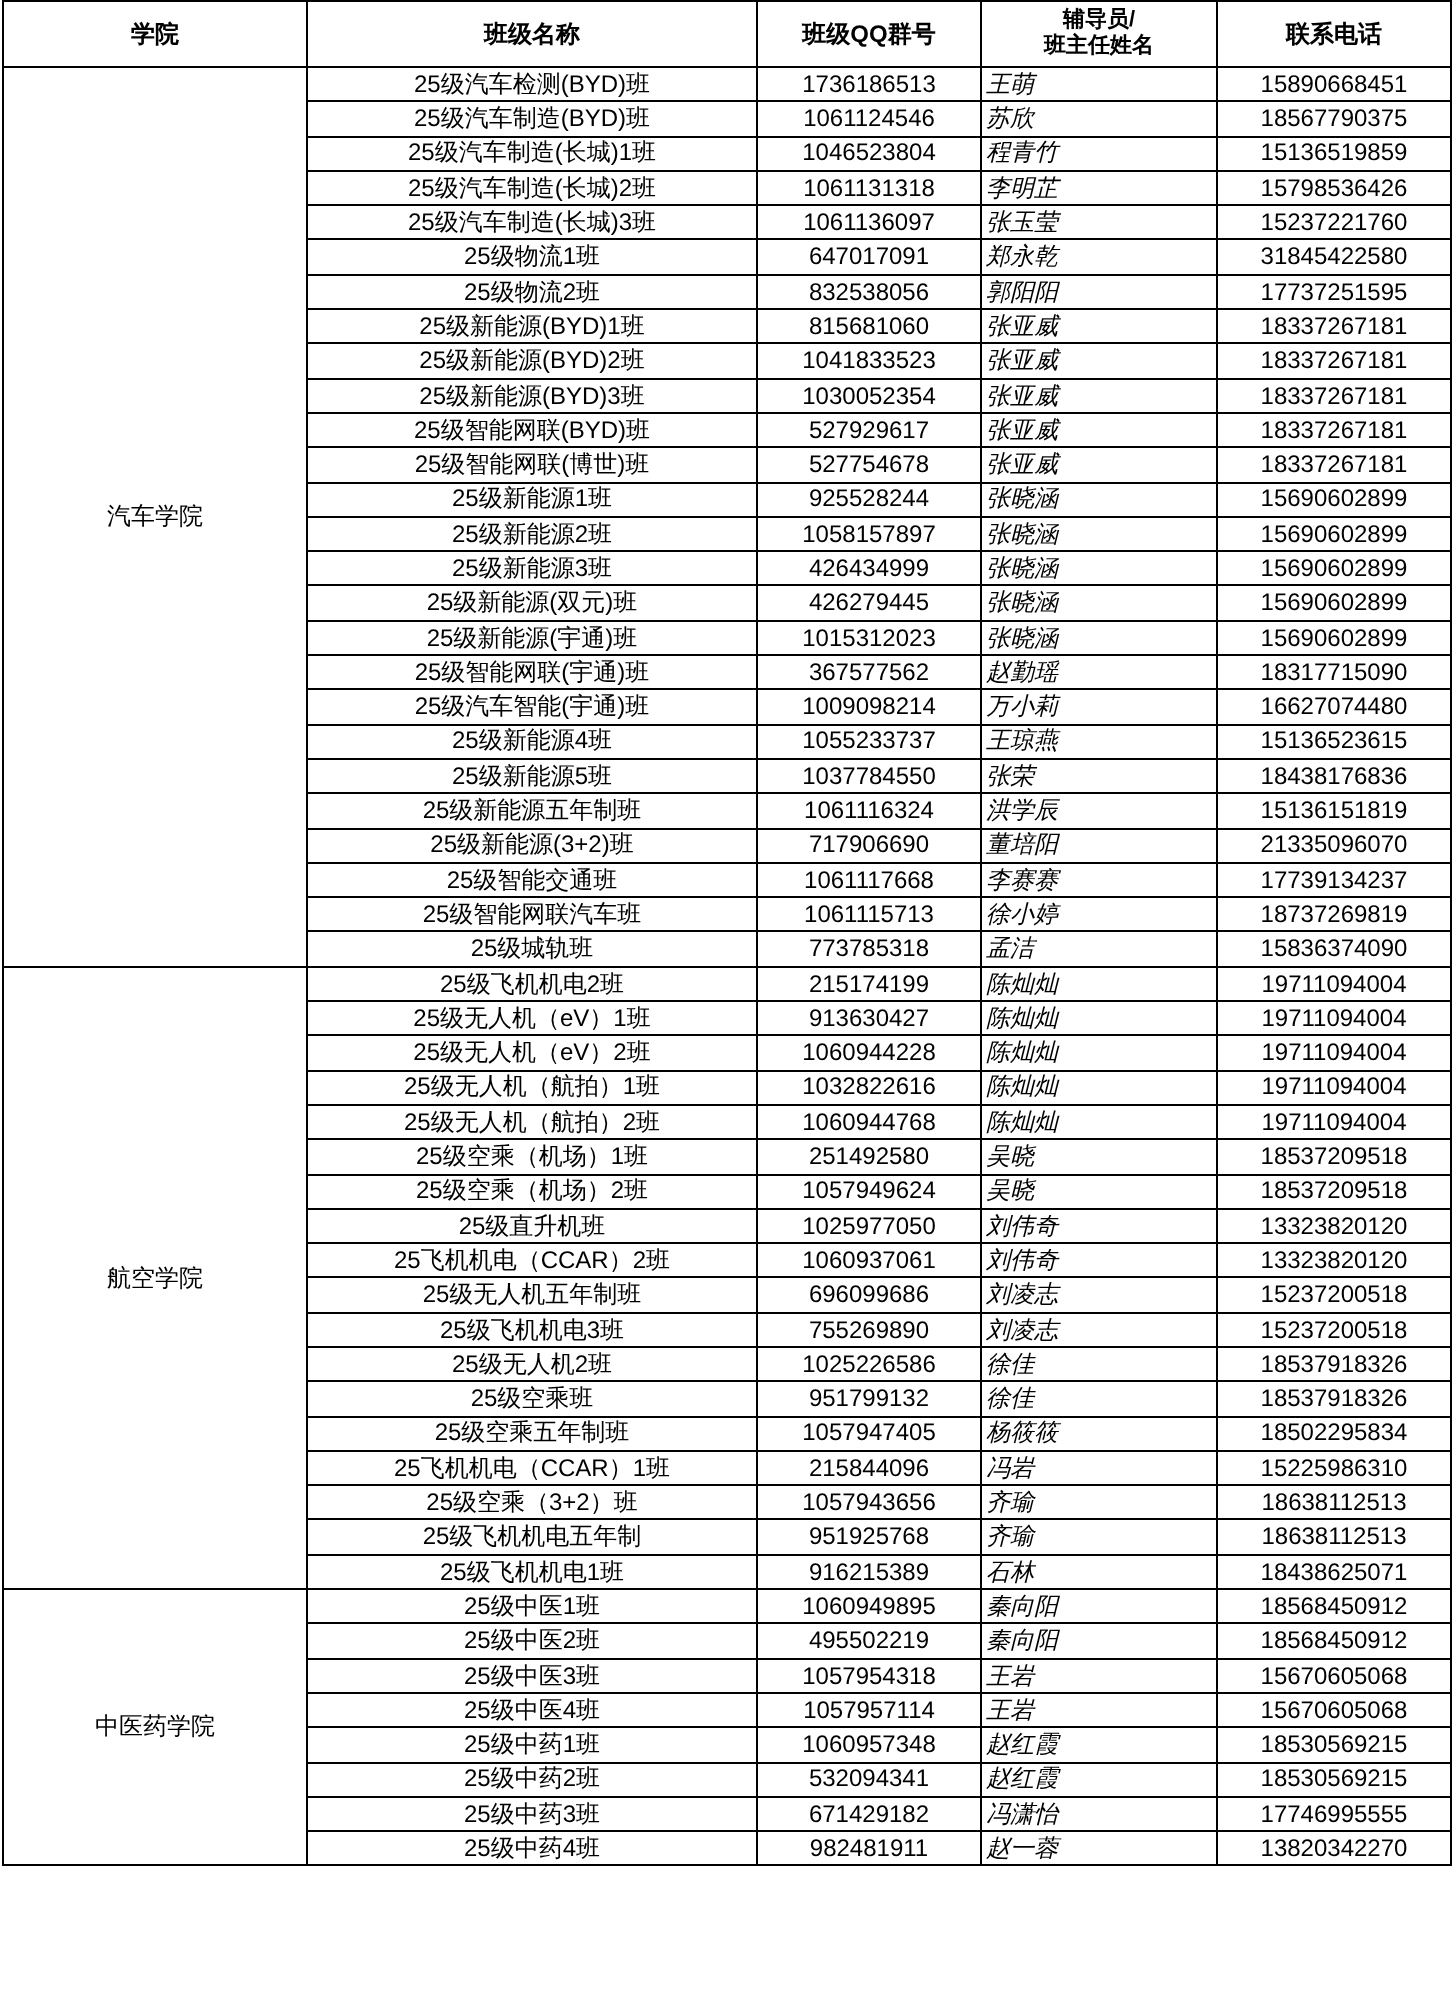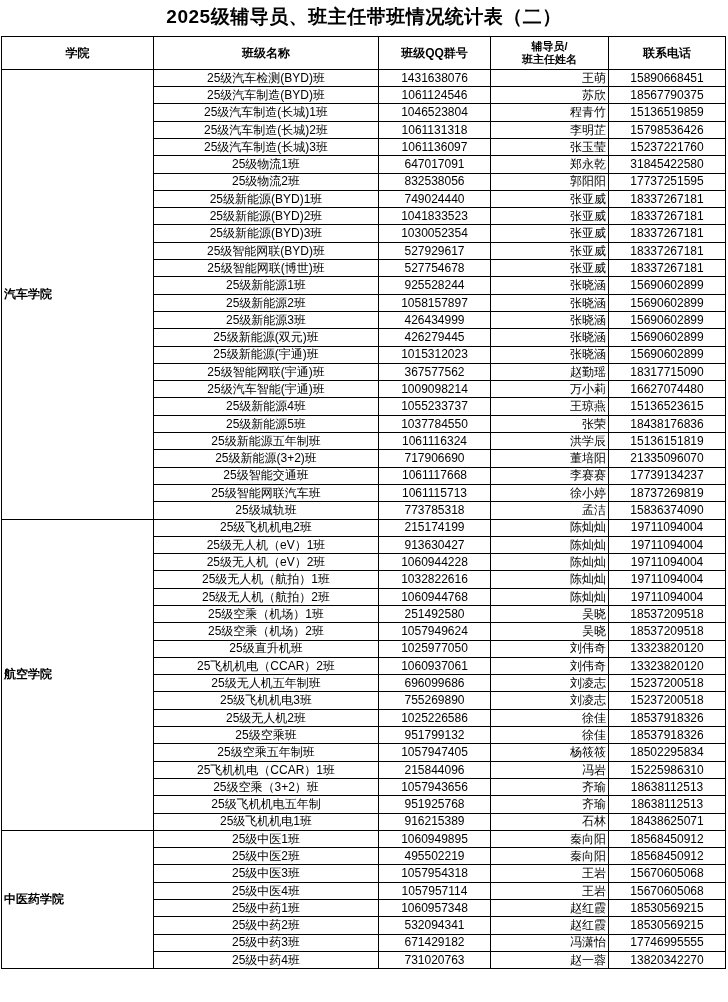--- a/index.html
+++ b/index.html
@@ -46,49 +46,49 @@
     font-size: 13px;
     height: 30px;
     padding: 2px;
   }
   thead td.two-line {
     line-height: 1.15;
     font-size: 11px;
     margin-left: 48px;
   }
   td.college {
-    text-align: left;
-    font-weight: bold;
+    text-align: center;
+    font-weight: normal;
     font-size: 13.5px;
   }
   td.cls {
     text-align: center;
     padding-left: 3px;
     font-size: 12px;
   }
   td.qq, td.phone {
     text-align: center;
     font-size: 12px;
   }
   td.teacher {
-    text-align: right;
+    text-align: left;
     font-size: 12px;
+    font-style: italic;
   }
   .col-college { width: 152px; }
   .col-class   { width: 225px; }
   .col-qq      { width: 112px; }
   .col-teacher { width: 118px; }
   .col-phone   { width: 117px; }
   tbody tr { height: 17.3px; }
 </style>
 </head>
 <body>
 
 <div class="page">
-  <div class="doc-title">2025级辅导员、班主任带班情况统计表（二）</div>
   <table class="sheet">
     <colgroup>
       <col class="col-college">
       <col class="col-class">
       <col class="col-qq">
       <col class="col-teacher">
       <col class="col-phone">
     </colgroup>
     <thead>
       <tr>
@@ -99,21 +99,21 @@
           <div>辅导员/</div>
           <div>班主任姓名</div>
         </td>
         <td>联系电话</td>
       </tr>
     </thead>
     <tbody id="table-body">
         <tr>
           <td class="college" rowspan="26">汽车学院</td>
           <td class="cls">25级汽车检测(BYD)班</td>
-          <td class="qq">1431638076</td>
+          <td class="qq">1736186513</td>
           <td class="teacher">王萌</td>
           <td class="phone">15890668451</td>
         </tr>
         <tr>
           <td class="cls">25级汽车制造(BYD)班</td>
           <td class="qq">1061124546</td>
           <td class="teacher">苏欣</td>
           <td class="phone">18567790375</td>
         </tr>
         <tr>
@@ -141,21 +141,21 @@
           <td class="phone">31845422580</td>
         </tr>
         <tr>
           <td class="cls">25级物流2班</td>
           <td class="qq">832538056</td>
           <td class="teacher">郭阳阳</td>
           <td class="phone">17737251595</td>
         </tr>
         <tr>
           <td class="cls">25级新能源(BYD)1班</td>
-          <td class="qq">749024440</td>
+          <td class="qq">815681060</td>
           <td class="teacher">张亚威</td>
           <td class="phone">18337267181</td>
         </tr>
         <tr>
           <td class="cls">25级新能源(BYD)2班</td>
           <td class="qq">1041833523</td>
           <td class="teacher">张亚威</td>
           <td class="phone">18337267181</td>
         </tr>
         <tr>
@@ -407,19 +407,19 @@
           <td class="phone">18530569215</td>
         </tr>
         <tr>
           <td class="cls">25级中药3班</td>
           <td class="qq">671429182</td>
           <td class="teacher">冯潇怡</td>
           <td class="phone">17746995555</td>
         </tr>
         <tr>
           <td class="cls">25级中药4班</td>
-          <td class="qq">731020763</td>
+          <td class="qq">982481911</td>
           <td class="teacher">赵一蓉</td>
           <td class="phone">13820342270</td>
         </tr>
       </tbody>
   </table>
 </div>
 
 </body></html>

